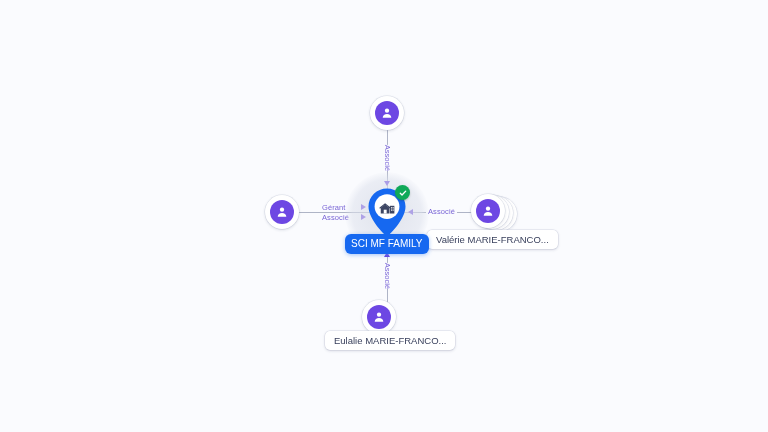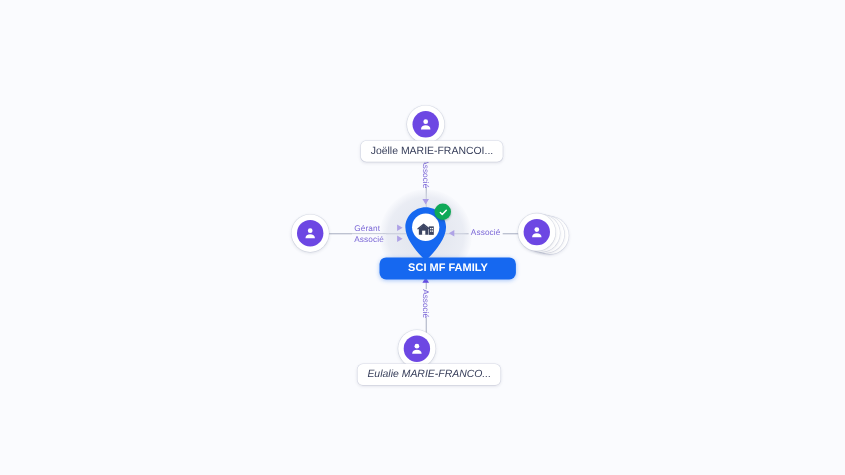--- a/index.html
+++ b/index.html
@@ -169,22 +169,22 @@
     align-items: center;
     justify-content: center;
     box-shadow: 0 1px 2px rgba(20,60,40,0.28);
   }
   .company-chip {
     position: absolute;
     background: #1668f0;
     color: #ffffff;
     font-size: 10px;
     line-height: 12px;
-    font-weight: bold;
-    padding: 4px 26px;
+    font-weight: normal;
+    padding: 4px 6px;
     border-radius: 6px;
     white-space: nowrap;
     box-shadow: 0 1px 4px rgba(22,104,240,0.38);
   }
 </style>
 </head>
 <body>
 
 <div id="graph-canvas">
 
@@ -208,21 +208,20 @@
 
   <div class="person-node" style="left:370px; top:96px;">
     <div class="person-ring"></div>
     <div class="person-avatar">
       <svg width="14" height="14" viewBox="0 0 24 24" aria-hidden="true">
         <circle cx="12" cy="8" r="3.7" fill="#ffffff"></circle>
         <path d="M4.6 20c0-4.1 3.3-6.4 7.4-6.4s7.4 2.3 7.4 6.4z" fill="#ffffff"></path>
       </svg>
     </div>
   </div>
-  <div class="name-chip" style="left:328px; top:128px;">Joëlle MARIE-FRANCOI...</div>
 
   <div class="person-node" style="left:265px; top:195px;">
     <div class="person-ring"></div>
     <div class="person-avatar">
       <svg width="14" height="14" viewBox="0 0 24 24" aria-hidden="true">
         <circle cx="12" cy="8" r="3.7" fill="#ffffff"></circle>
         <path d="M4.6 20c0-4.1 3.3-6.4 7.4-6.4s7.4 2.3 7.4 6.4z" fill="#ffffff"></path>
       </svg>
     </div>
   </div>
@@ -232,31 +231,32 @@
     <div class="stack-layer stack-2"></div>
     <div class="stack-layer stack-3"></div>
     <div class="person-ring" style="width:34px;height:34px;"></div>
     <div class="person-avatar">
       <svg width="14" height="14" viewBox="0 0 24 24" aria-hidden="true">
         <circle cx="12" cy="8" r="3.7" fill="#ffffff"></circle>
         <path d="M4.6 20c0-4.1 3.3-6.4 7.4-6.4s7.4 2.3 7.4 6.4z" fill="#ffffff"></path>
       </svg>
     </div>
   </div>
+  <div class="name-chip" style="left:427px; top:230px;">Valérie MARIE-FRANCO...</div>
 
   <div class="person-node" style="left:362px; top:300px;">
     <div class="person-ring"></div>
     <div class="person-avatar">
       <svg width="14" height="14" viewBox="0 0 24 24" aria-hidden="true">
         <circle cx="12" cy="8" r="3.7" fill="#ffffff"></circle>
         <path d="M4.6 20c0-4.1 3.3-6.4 7.4-6.4s7.4 2.3 7.4 6.4z" fill="#ffffff"></path>
       </svg>
     </div>
   </div>
-  <div class="name-chip" style="left:325px; top:331px;font-style:italic;">Eulalie MARIE-FRANCO...</div>
+  <div class="name-chip" style="left:325px; top:331px;">Eulalie MARIE-FRANCO...</div>
 
   <div class="company-node" style="left:345px; top:172px;">
     <div class="company-halo"></div>
     <div class="company-pin">
       <svg width="42" height="52" viewBox="0 0 42 52" aria-hidden="true">
         <path d="M21 2.5c-10.2 0-18.5 8.1-18.5 18.1 0 12.6 15.3 27.3 17.6 29.4a1.3 1.3 0 0 0 1.8 0C24.2 47.9 39.5 33.2 39.5 20.6 39.5 10.6 31.2 2.5 21 2.5z" fill="#1668f0"></path>
         <circle cx="21" cy="20.6" r="12.4" fill="#ffffff"></circle>
       </svg>
     </div>
     <div class="company-icon">

